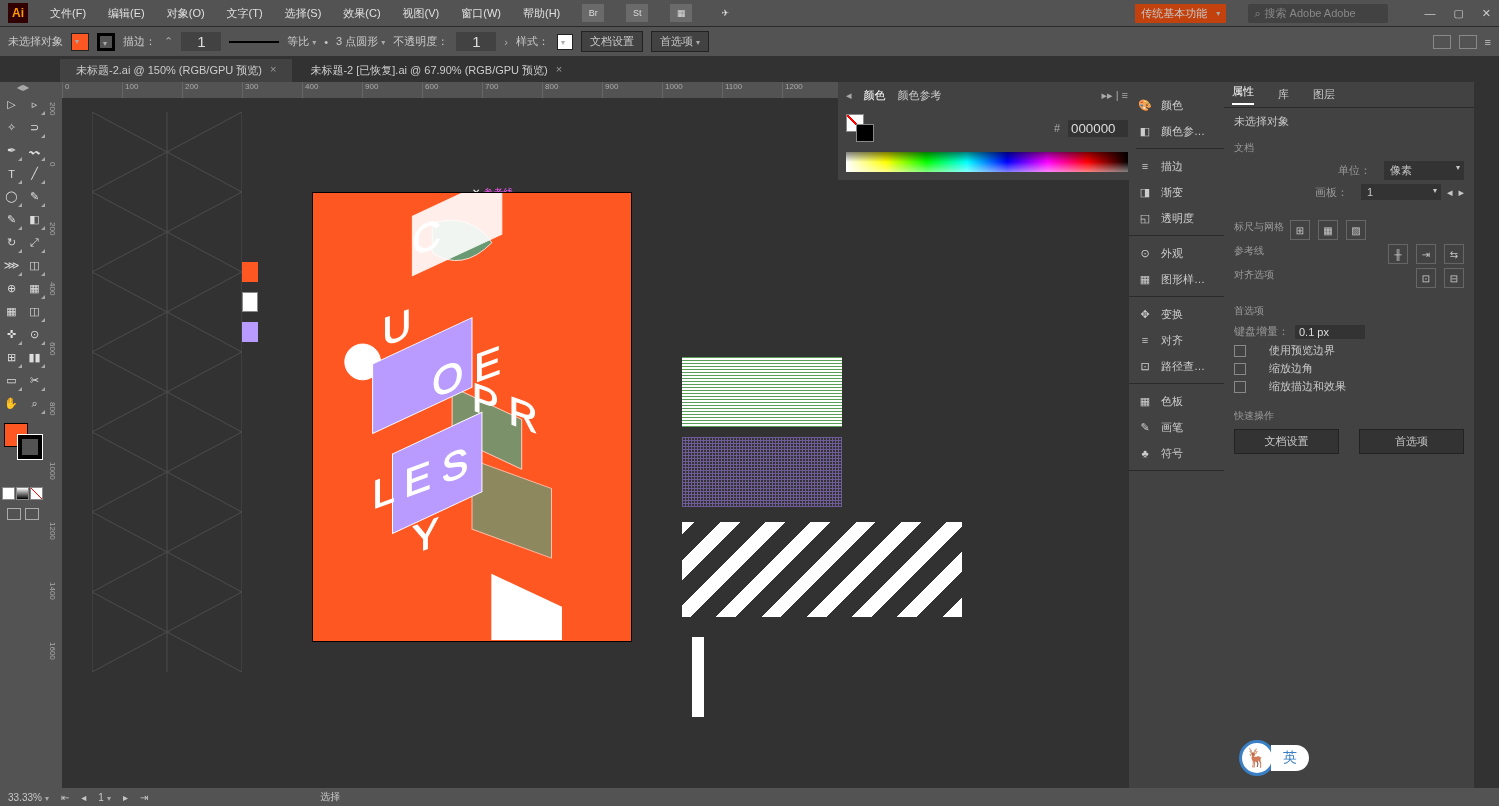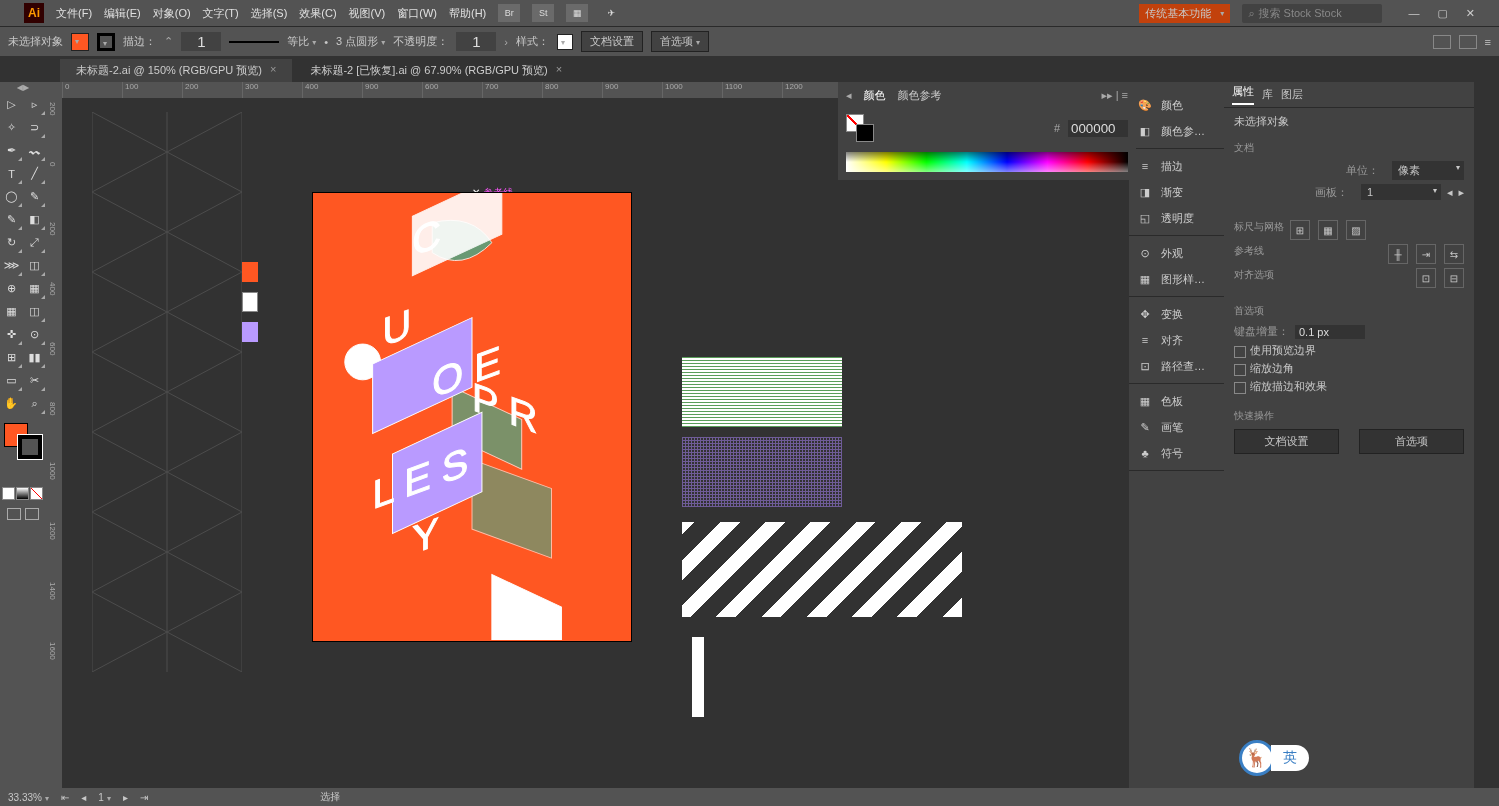--- a/index.html
+++ b/index.html
@@ -1,17 +1,17 @@
 <!DOCTYPE html>
 <html><head>
 <meta charset="utf-8">
 <style>
 * { margin:0; padding:0; box-sizing:border-box; font-family:"Microsoft YaHei",sans-serif; }
 body { width:1499px; height:806px; background:#323232; color:#c8c8c8; font-size:11px; overflow:hidden; position:relative; }
-.menubar { height:26px; background:#535353; display:flex; align-items:center; padding:0 24px; gap:12px; }
+.menubar { height:26px; background:#535353; display:flex; align-items:center; padding:0 8px; gap:22px; }
 .ai-logo { width:20px; height:20px; background:#310000; color:#ff9a00; font-weight:bold; display:flex; align-items:center; justify-content:center; font-size:12px; }
 .menubar .m { cursor:default; color:#e0e0e0; }
 .menubar .spacer { flex:1; }
 .menubar .iconbtn { width:22px; height:18px; background:#6a6a6a; display:flex; align-items:center; justify-content:center; font-size:9px; color:#ddd; }
 .workspace-dd { background:#c2410c; padding:2px 6px; display:flex; align-items:center; gap:6px; }
 .search-stock { background:#424242; padding:2px 6px; width:140px; color:#888; border-radius:2px; display:flex; align-items:center; gap:4px; }
 .winbtns { display:flex; gap:18px; margin-left:14px; color:#ccc; }
 .controlbar { height:30px; background:#535353; border-top:1px solid #2a2a2a; display:flex; align-items:center; padding:0 8px; gap:8px; font-size:11px; }
 .swatch { width:18px; height:18px; border:1px solid #222; }
 .orange { background:#ff5722; }
@@ -58,32 +58,32 @@
 .stripes { top:440px; width:280px; height:95px; background:repeating-linear-gradient(-45deg,#fff 0,#fff 14px,transparent 14px,transparent 32px); }
 .bar1 { top:555px; width:12px; height:80px; background:#fff; left:630px; }
 .wireframe { position:absolute; left:30px; top:30px; width:150px; height:560px; opacity:.3; }
 .wireframe svg line { stroke:#888; stroke-width:1; }
 .dockpanels { width:370px; display:flex; }
 .iconstrip { width:95px; background:#424242; display:flex; flex-direction:column; padding-top:6px; }
 .iconstrip .grp { border-bottom:1px solid #2a2a2a; padding:4px 0; }
 .iconstrip .it { height:26px; display:flex; align-items:center; padding-left:8px; gap:8px; color:#ccc; }
 .iconstrip .ic { width:16px; height:16px; display:flex; align-items:center; justify-content:center; }
 .props { width:250px; background:#424242; display:flex; flex-direction:column; }
-.props .tabh { height:26px; display:flex; align-items:center; padding:0 8px; gap:8px; border-bottom:1px solid #2a2a2a; }
+.props .tabh { height:26px; display:flex; align-items:center; padding:0 8px; gap:24px; border-bottom:1px solid #2a2a2a; }
 .props .tabh span.act { color:#fff; border-bottom:2px solid #fff; padding-bottom:4px; }
 .props .sec { padding:6px 10px; }
 .props .lbl { color:#999; font-size:10px; margin-bottom:6px; }
 .props .row { display:flex; align-items:center; gap:6px; margin:4px 0; justify-content:flex-end; }
 .props .row label { color:#999; min-width:40px; }
 .props .dd { background:#333; padding:2px 20px 2px 6px; position:relative; }
 .props .dd::after { content:"▾"; position:absolute; right:4px; font-size:8px; }
 .props .btn { background:#333; padding:4px 16px; text-align:center; border:1px solid #222; }
 .props .iconrow { display:flex; gap:8px; justify-content:flex-end; }
 .props .ibox { width:20px; height:20px; border:1px solid #666; display:flex; align-items:center; justify-content:center; font-size:10px; }
-.props .chk { display:flex; align-items:flex-end; gap:4px; margin:3px 0; }
+.props .chk { display:flex; align-items:center; gap:23px; margin:3px 0; }
 .props .chk .box { width:12px; height:12px; border:1px solid #888; }
 .props .txtinput { background:#333; border:none; color:#ddd; width:70px; padding:1px 4px; font-size:11px; }
 .colorpanel { position:absolute; top:82px; left:838px; width:298px; background:#424242; z-index:5; }
 .colorpanel .hd { height:26px; display:flex; align-items:center; padding:0 8px; gap:12px; }
 .colorpanel .hd .act { color:#fff; }
 .colorpanel .collapse { margin-left:auto; color:#aaa; }
 .colorpanel .body { padding:6px 8px; display:flex; align-items:center; gap:8px; }
 .colorpanel .fs { width:28px; height:28px; position:relative; }
 .colorpanel .fs .ff { position:absolute; left:0; top:0; width:18px; height:18px; background:linear-gradient(to top right,#fff 0%,#fff 46%,red 46%,red 54%,#fff 54%); border:1px solid #888;}
 .colorpanel .fs .ss { position:absolute; right:0; bottom:0; width:18px; height:18px; background:#000; border:1px solid #888; }
@@ -112,21 +112,21 @@
   <span class="m">窗口(W)</span>
   <span class="m">帮助(H)</span>
   <div class="iconbtn">Br</div>
   <div class="iconbtn">St</div>
   <div class="iconbtn">▦</div>
   <div class="iconbtn" style="background:none">✈</div>
   <div class="spacer"></div>
   <div class="workspace-dd dd-caret">传统基本功能</div>
   <div class="search-stock">
       <span>⌕</span>
-      <span>搜索 Stock Stock</span>
+      <span>搜索 Adobe Adobe</span>
     </div>
   <div class="winbtns">
     <span>—</span>
     <span>▢</span>
     <span>✕</span>
   </div>
 </div>
 
 <div class="controlbar">
   <span>未选择对象</span>
@@ -399,21 +399,21 @@
           <span>库</span>
           <span>图层</span>
         </div>
       <div class="sec">
           <div>未选择对象</div>
         </div>
       <div class="sec">
         <div class="lbl">文档</div>
         <div class="row">
             <label>单位：</label>
-            <div class="dd" style="width:72px">像素</div>
+            <div class="dd" style="width:80px">像素</div>
           </div>
         <div class="row">
             <label>画板：</label>
             <div class="dd" style="width:80px">1</div>
             <span>◂</span>
             <span>▸</span>
           </div>
       </div>
       <div class="sec">
         <div class="row" style="justify-content:flex-start">

